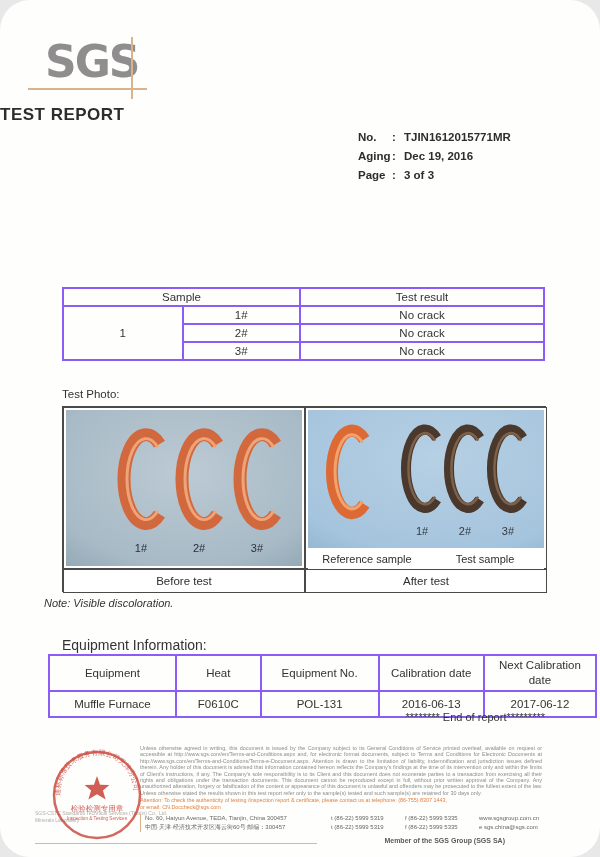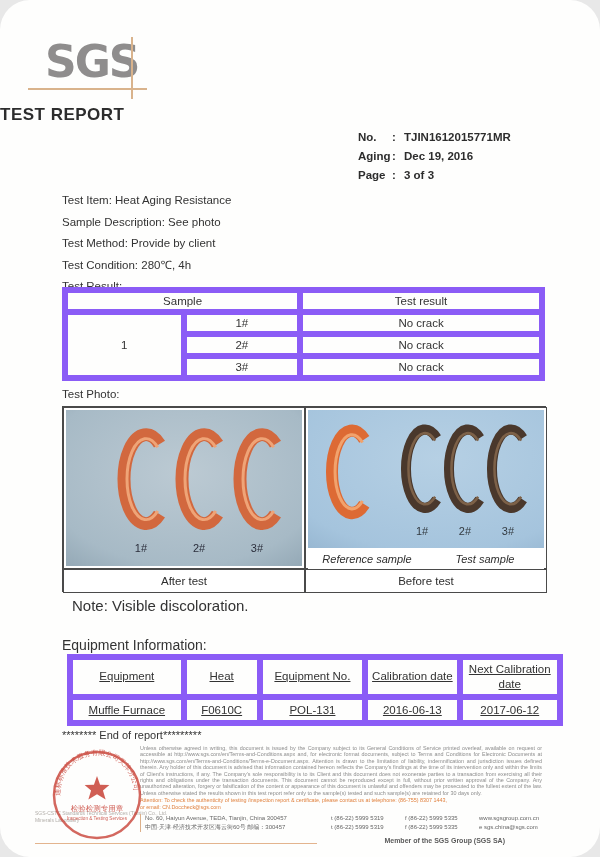--- a/index.html
+++ b/index.html
@@ -17,40 +17,40 @@
   .inforow { display:flex; height:19px; line-height:19px; }
   .inforow .lbl { width:34px; }
   .inforow .sep { width:12px; }
 
   
   .details { position:absolute; left:62px; top:190px; font-size:11.5px; color:#333; }
   .details div { height:21.5px; line-height:21.5px; }
 
   
   table.rpt { border-collapse:collapse; font-size:11.5px; color:#333; }
-  table.rpt td, table.rpt th { border:6px solid #8b5cf6; text-align:center; font-weight:normal; padding:2px 3px; }
+  table.rpt td, table.rpt th { border:2px solid #8b5cf6; text-align:center; font-weight:normal; padding:2px 3px; }
   .result-table { position:absolute; left:62px; top:287px; width:483px; }
   .result-table th { height:17px; }
   .result-table td { height:18px; }
   .equip-label { position:absolute; left:62px; top:637px; font-size:14px; }
-  .equip-table { position:absolute; left:67px; top:654px; width:496px;text-decoration:underline; }
+  .equip-table { position:absolute; left:48px; top:654px; width:549px; }
   .equip-table th { height:36px; line-height:1.3; }
   .equip-table td { height:26px;margin-top:43px; }
 
   
   .photo-label { position:absolute; left:62px; top:388px; font-size:11.5px; }
   .photo-wrap { position:absolute; left:62px; top:406px; width:484px; height:186px; display:grid; grid-template-columns:242px 242px; grid-template-rows:162px 24px; border:1px solid #4a4a4a; }
   .pcell { border:1px solid #4a4a4a; position:relative; background:#fff; }
   .pcell .photo { position:absolute; inset:2px; }
   .caption { display:flex; align-items:center; justify-content:center; font-size:11.5px; color:#2e2e2e; }
   .after-cell-inner { position:absolute; inset:2px; display:flex; flex-direction:column; }
-  .after-labels { height:22px; display:flex; font-size:11px; color:#2e2e2e; background:#fff;font-style:italic; }
+  .after-labels { height:22px; display:flex; font-size:11px; color:#2e2e2e; background:#fff; }
   .after-labels span { flex:1; text-align:center; line-height:22px; }
-  .note { position:absolute; left:72px; top:597px; font-size:15px; }
-  .endreport { position:absolute; left:62px; top:729px; width:483px; text-align:left; font-size:11px; color:#333; }
+  .note { position:absolute; left:44px; top:597px; font-size:11px;font-style:italic; }
+  .endreport { position:absolute; left:62px; top:711px; width:483px; text-align:right; font-size:11px; color:#333; }
 
   
   .fineprint { position:absolute; left:140px; top:745px; width:402px; font-size:5.4px; line-height:1.18; color:#8d8d8d; text-align:justify; }
   .attention { color:#e0813f; margin-top:1px; }
   .addr { position:absolute; left:140px; top:814px; width:402px; font-size:6px; color:#666; border-left:1px solid #dcb08a; padding-left:4px; }
   .addr-row { display:flex; height:9px; line-height:9px; white-space:nowrap; }
   .addr-row .a1 { width:186px; overflow:hidden; }
   .addr-row .a2 { width:74px; }
   .addr-row .a3 { width:74px; }
   .addr-row .a4 { flex:1; }
@@ -82,27 +82,20 @@
       <span class="sep">:</span>
       <span>Dec 19, 2016</span>
     </div>
     <div class="inforow">
       <span class="lbl">Page</span>
       <span class="sep">:</span>
       <span>3 of 3</span>
     </div>
   </div>
 
-  <div class="details">
-    <div>Test Item: Heat Aging Resistance</div>
-    <div>Sample Description: See photo</div>
-    <div>Test Method: Provide by client</div>
-    <div>Test Condition: 280℃, 4h</div>
-    <div>Test Result:</div>
-  </div>
 
   <table class="rpt result-table">
     <colgroup>
         <col style="width:120px">
         <col style="width:118px">
         <col style="width:245px">
       </colgroup>
     <tbody>
         <tr>
       <th colspan="2">Sample</th>
@@ -190,22 +183,22 @@
             <text x="200" y="121" font-size="11" fill="#333a40" text-anchor="middle">3#</text>
           </svg>
         </div>
         <div class="after-labels">
           <span>Reference sample</span>
           <span>Test sample</span>
         </div>
       </div>
     </div>
 
+    <div class="pcell caption">Before test</div>
     <div class="pcell caption">After test</div>
-    <div class="pcell caption">Before test</div>
   </div>
 
   <div class="note">Note: Visible discoloration.</div>
 
   <div class="equip-label">Equipment Information:</div>
   <table class="rpt equip-table">
     <colgroup>
         <col style="width:112px">
         <col style="width:75px">
         <col style="width:104px">

